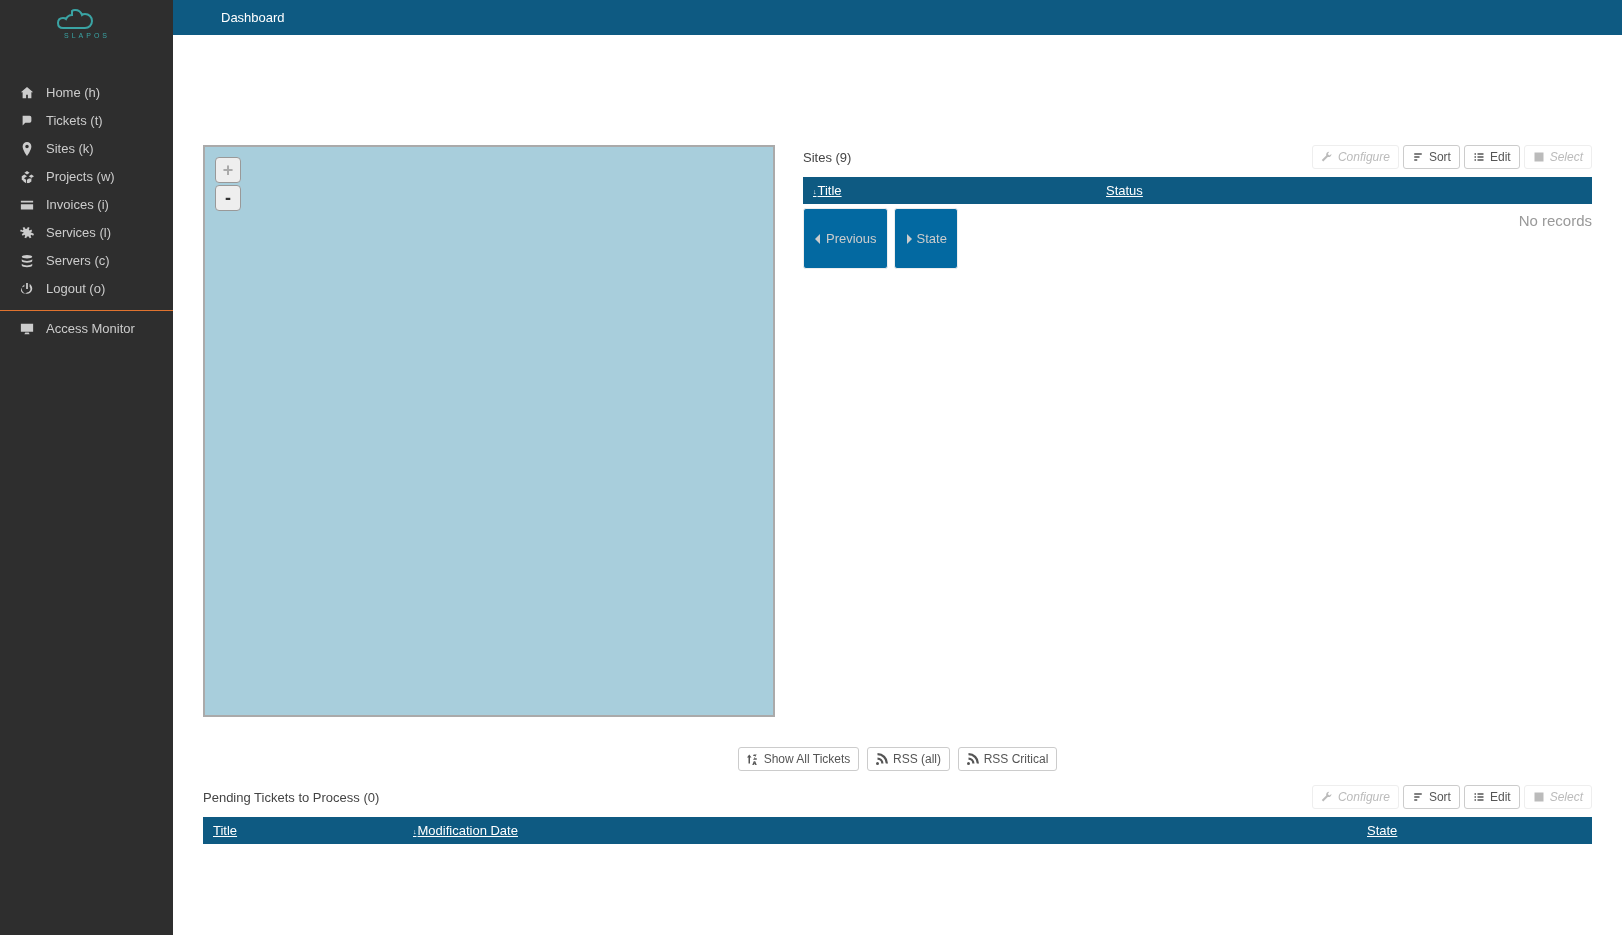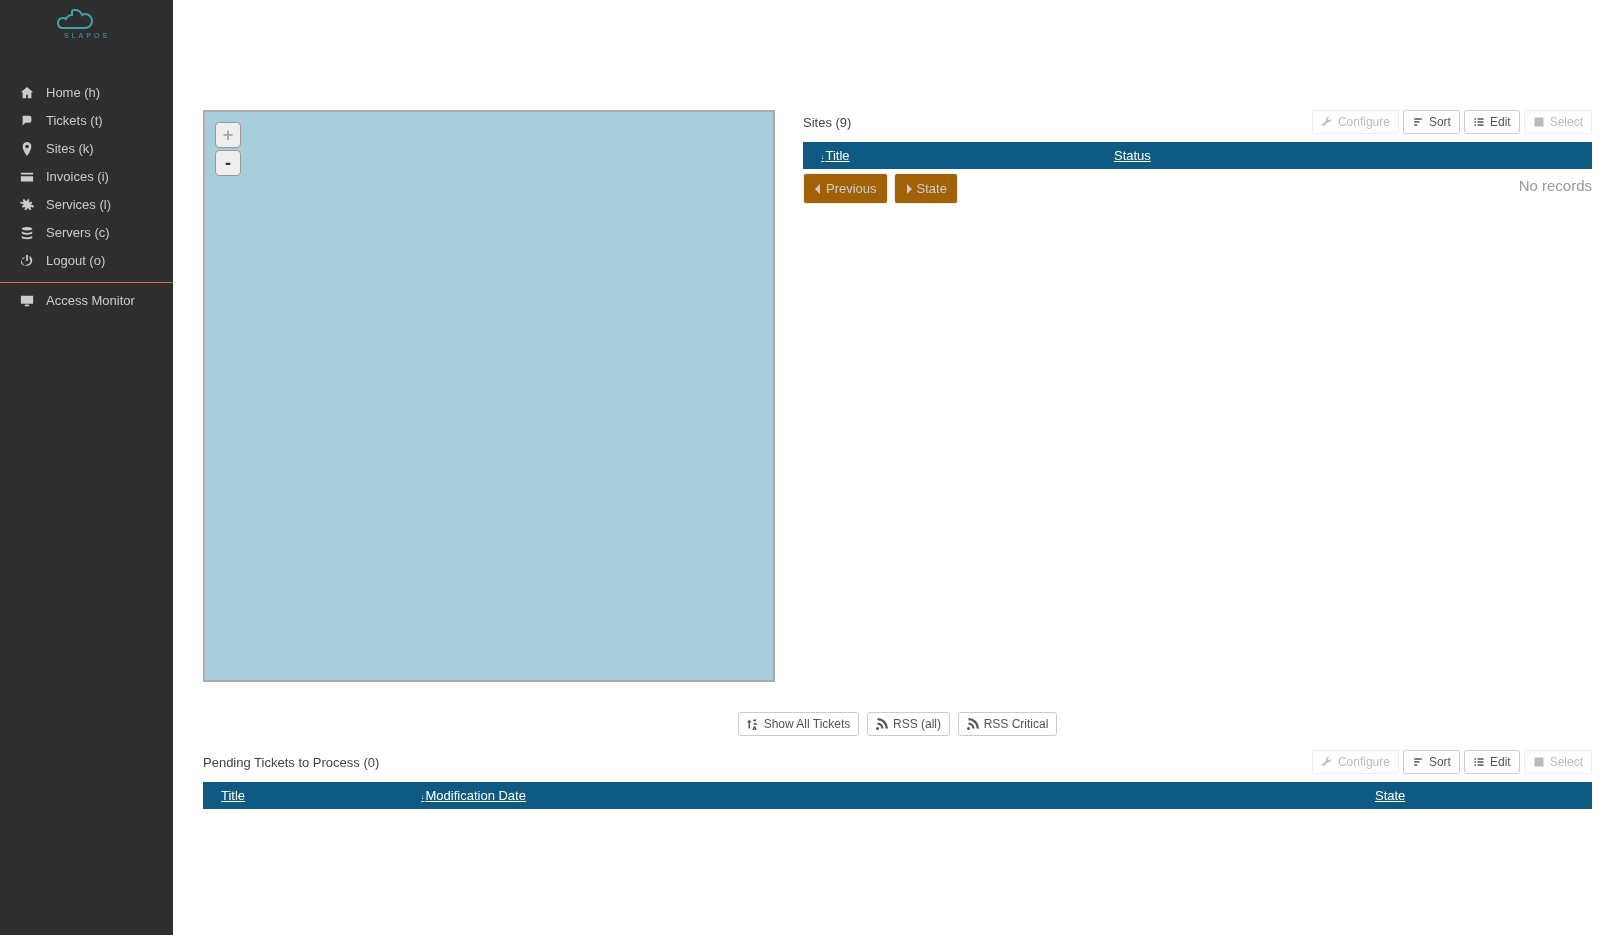--- a/index.html
+++ b/index.html
@@ -21,30 +21,30 @@
 .zoom-controls { position: absolute; top: 10px; left: 10px; }
 .zoom-btn { width: 26px; height: 26px; background: #eee; border: 1px solid #999; border-radius: 4px; display: flex; align-items: center; justify-content: center; font-weight: bold; font-size: 18px; margin-bottom: 2px; cursor: pointer; }
 .zoom-btn.disabled { color: #aaa; cursor: default; }
 .map-attr { position: absolute; bottom: 0; right: 0; background: rgba(255,255,255,0.8); font-size: 11px; padding: 2px 5px; color: #333; }
 .map-attr a { color: #0078a8; text-decoration: none; }
 .right-panel { flex: 1; }
 .panel-head { display: flex; justify-content: space-between; align-items: center; margin-bottom: 8px; }
 .panel-title { font-size: 13px; color: #444; }
 .toolbar { display: flex; gap: 4px; }
 .tool-btn { background: #fff; border: 1px solid #ccc; border-radius: 3px; padding: 4px 8px; font-size: 12px; display: inline-flex; align-items: center; gap: 5px; cursor: pointer; color: #555; }
-.tool-btn.disabled { color: #bbb; cursor: default; border-color: #eee; }
+.tool-btn.disabled { color: #bbb; cursor: default; border-color: #eee; font-style: italic; }
 .tool-btn svg { width: 12px; height: 12px; fill: currentColor; }
 .table-head-row { background: #0e5a82; color: #fff; display: flex; }
-.th { padding: 6px 18px; font-size: 13px; text-decoration: underline; cursor: pointer; }
+.th { padding: 6px 10px; font-size: 13px; text-decoration: underline; cursor: pointer; }
 .th.with-sort::before { content: "↓"; font-size: 7px; margin-right: 1px; vertical-align: 1px; text-decoration:none;}
 .th-title { flex: 0 0 293px; }
 .th-status { flex: 1; }
 .no-records { text-align: right; color: #999; padding: 8px 0; font-size: 15px; }
 .pager { display: flex; gap: 6px; margin-top: 4px; }
-.pager-btn { border: 1px solid #eee; background: #a16207; color: #ccc; padding: 7px 10px; border-radius: 3px; font-size: 13px; cursor: default; display: inline-flex; align-items: center; gap: 4px; }
+.pager-btn { border: 1px solid #eee; background: #0369a1; color: #ccc; padding: 22px 10px; border-radius: 3px; font-size: 13px; cursor: default; display: inline-flex; align-items: center; gap: 4px; }
 .pager-btn svg { width: 8px; height: 10px; fill: currentColor; }
 .section2 { margin-top: 30px; }
 .ticket-buttons { text-align: center; margin-bottom: 14px; }
 .ticket-buttons .tool-btn { margin: 0 2px; }
 .tickets-table .th-title2 { flex: 0 0 200px; }
 .tickets-table .th-mod { flex: 1; }
 .tickets-table .th-state { flex: 0 0 235px; }
 </style>
 </head>
 <body>
@@ -139,20 +139,28 @@
           <span class="nav-icon">
             <svg>
               <use href="#i-marker"></use>
             </svg>
           </span>
           <span>Sites (k)</span>
         </div>
         <div class="nav-item">
           <span class="nav-icon">
             <svg>
+              <use href="#i-cubes"></use>
+            </svg>
+          </span>
+          <span>Projects (w)</span>
+        </div>
+        <div class="nav-item">
+          <span class="nav-icon">
+            <svg>
               <use href="#i-card"></use>
             </svg>
           </span>
           <span>Invoices (i)</span>
         </div>
         <div class="nav-item">
           <span class="nav-icon">
             <svg>
               <use href="#i-cogs"></use>
             </svg>
@@ -181,20 +189,23 @@
             <svg>
               <use href="#i-desktop"></use>
             </svg>
           </span>
           <span>Access Monitor</span>
         </div>
       </nav>
   </aside>
 
   <div class="main">
+    <div class="topbar">
+      <span>Dashboard</span>
+    </div>
 
     <div class="content">
       <div class="row">
 
         <div class="map-box">
           <div class="zoom-controls">
             <div class="zoom-btn disabled">+</div>
             <div class="zoom-btn">-</div>
           </div>
         </div>

